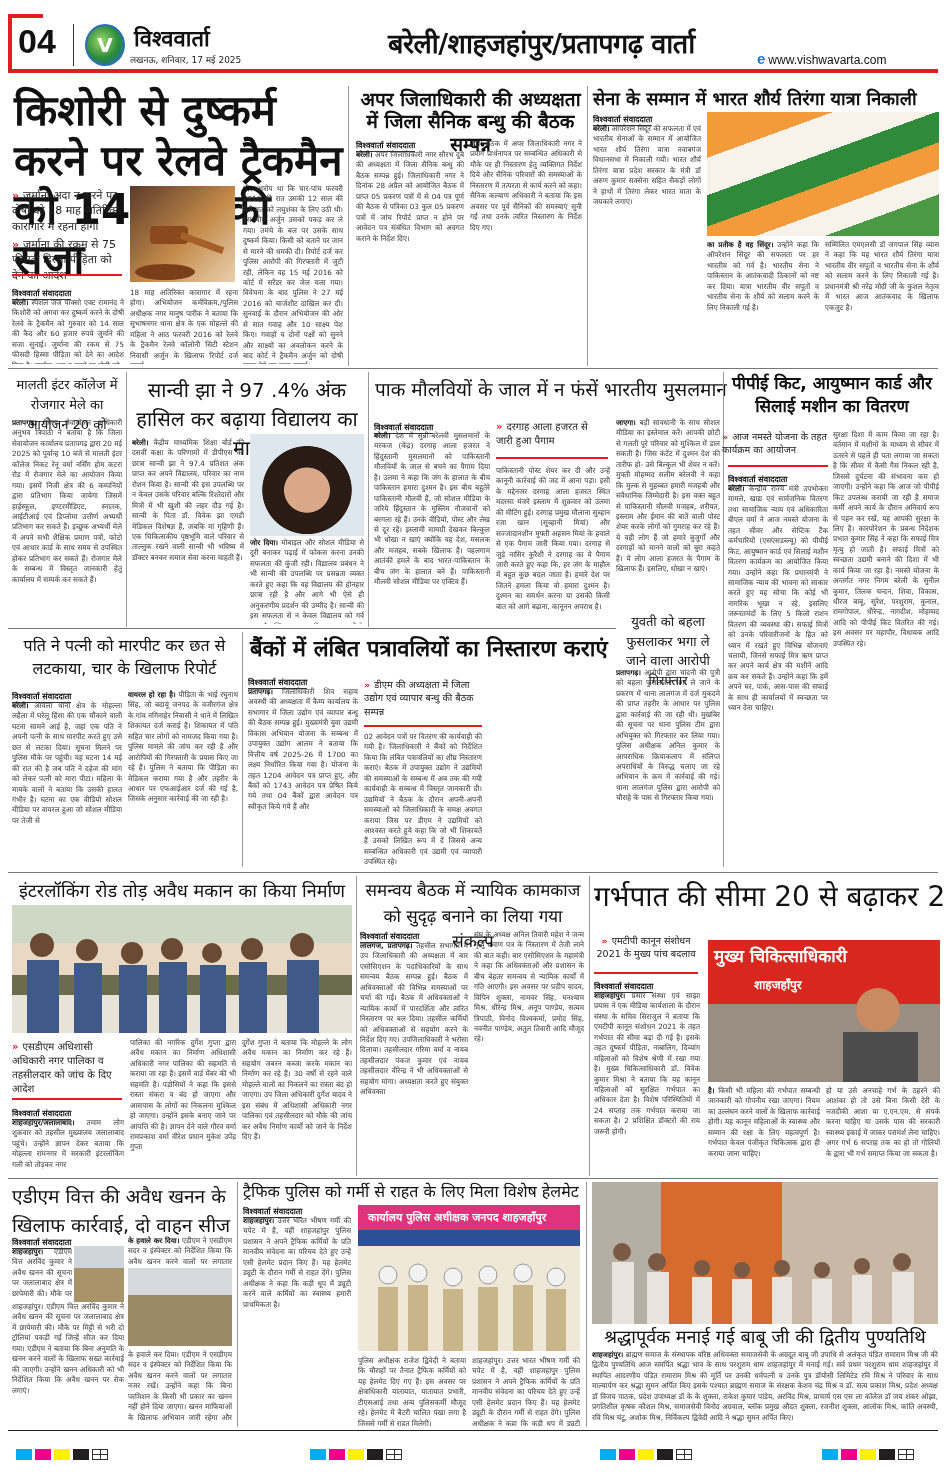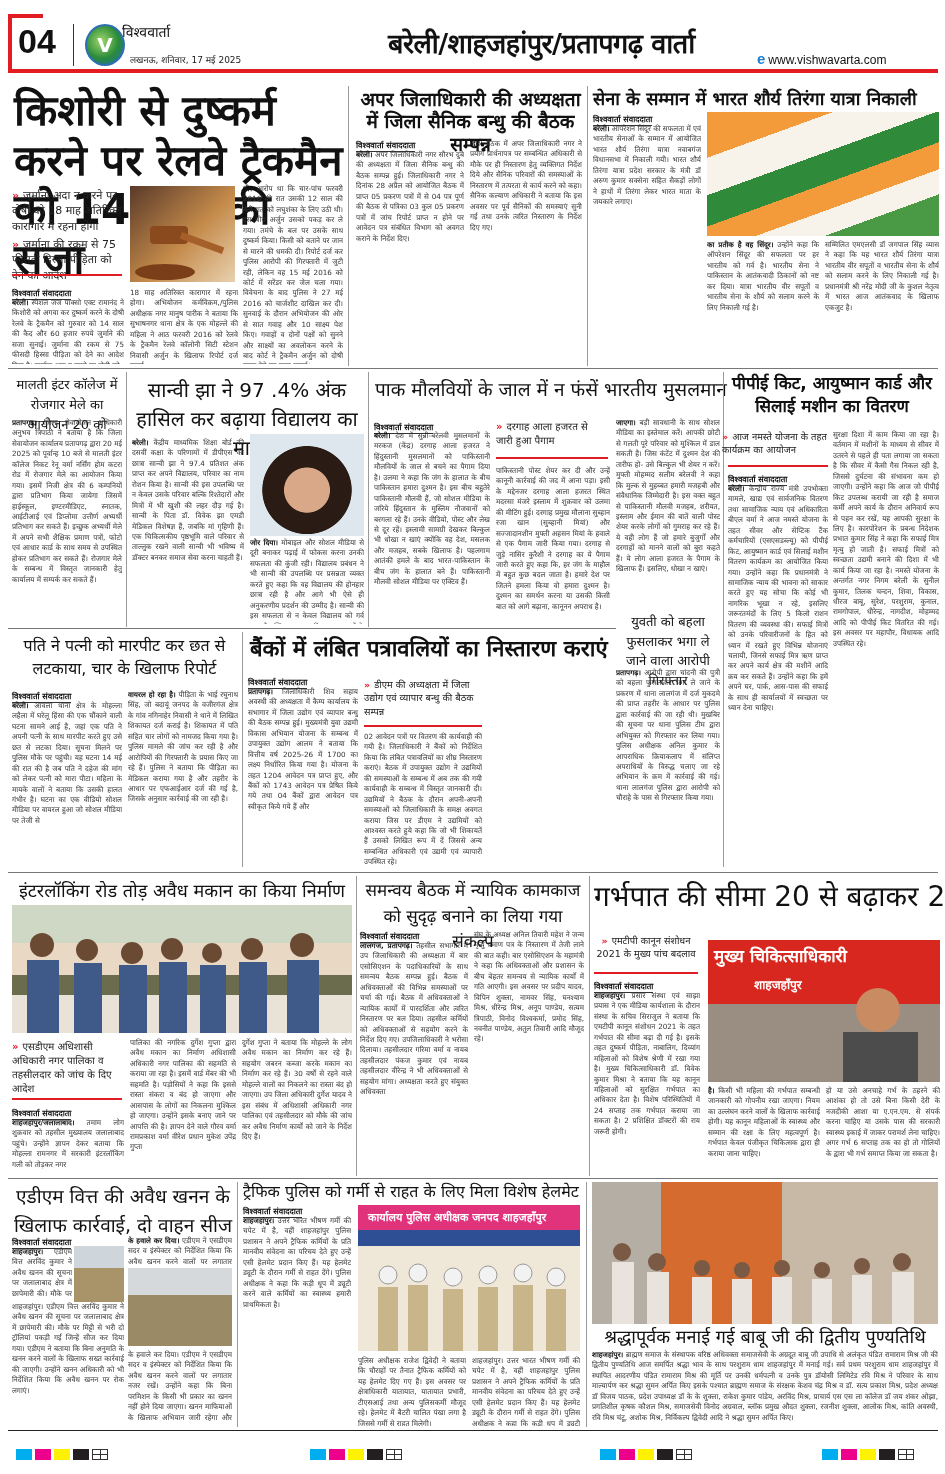--- a/index.html
+++ b/index.html
@@ -5,21 +5,21 @@
   *{box-sizing:border-box;margin:0;padding:0}
   html,body{width:945px;height:1474px;background:#fff;overflow:hidden}
   body{font-family:"DejaVu Sans",sans-serif;color:#111;position:relative}
   .abs{position:absolute}
   .hdr-redtop{left:8px;top:14px;width:35px;height:4px;background:#e31b23}
   .hdr-redbot{left:8px;top:69px;width:930px;height:4px;background:#e31b23}
   .hdr-redleft{left:8px;top:14px;width:4px;height:59px;background:#e31b23}
   .pageno{left:18px;top:22px;font-family:"Liberation Sans",sans-serif;font-size:34px;font-weight:bold;color:#111}
   .vline{left:73px;top:24px;width:1px;height:42px;background:#333}
   .logo{left:85px;top:24px;width:40px;height:42px;border-radius:50%;background:radial-gradient(circle at 40% 40%,#9fd86a,#2a8a3a 55%,#1e6fb8);border:2px solid #2c6fb5;display:flex;align-items:center;justify-content:center;color:#fff;font-weight:bold;font-size:20px}
-  .brand{left:122px;top:22px;font-size:14px;font-weight:normal}
+  .brand{left:134px;top:22px;font-size:22px;font-weight:bold}
   .dateline{left:130px;top:53px;font-size:9px;color:#222}
   .section{left:388px;top:24px;font-size:27px;font-weight:bold;letter-spacing:-0.5px}
   .web{left:757px;top:50px;font-size:12px;font-family:"Liberation Sans",sans-serif}
   .web .e{color:#1a7fd1;font-weight:bold;font-size:15px;margin-right:3px}
   
   .h{font-weight:bold;line-height:1.18;color:#111}
   .by{font-size:8px;font-weight:bold;border-bottom:1px solid #333;padding-bottom:1px;display:inline-block}
   .body{font-size:7.2px;line-height:1.45;color:#333;text-align:justify;overflow:hidden}
   .body b{color:#111}
   .hl{font-size:11px;line-height:1.4;color:#222;overflow:hidden}
@@ -182,21 +182,21 @@
   <svg width="232" height="142" style="position:absolute;left:0;top:0">
       <circle cx="170" cy="70" r="22" fill="#c98b62"></circle>
       <rect x="135" y="92" width="75" height="50" fill="#4c4c4c"></rect>
     </svg>
 </div>
 <div class="abs body" style="left:708px;top:1086px;width:112px;height:90px;"><b>है।</b> किसी भी महिला की गर्भपात सम्बन्धी जानकारी को गोपनीय रखा जाएगा। नियम का उल्लंघन करने वालों के खिलाफ कार्रवाई होगी। यह कानून महिलाओं के स्वास्थ्य और सम्मान की रक्षा के लिए महत्वपूर्ण है। गर्भपात केवल पंजीकृत चिकित्सक द्वारा ही कराया जाना चाहिए।</div>
 <div class="abs body" style="left:826px;top:1086px;width:114px;height:90px;">हो या उसे अनचाहे गर्भ के ठहरने की आशंका हो तो उसे बिना किसी देरी के नजदीकी आशा या ए.एन.एम. से संपर्क करना चाहिए या उसके पास की सरकारी स्वास्थ्य इकाई में जाकर परामर्श लेना चाहिए। अगर गर्भ 6 सप्ताह तक का हो तो गोलियों के द्वारा भी गर्भ समाप्त किया जा सकता है।</div>
 
 <div class="abs hsep" style="left:8px;top:1178px;width:930px;"></div>
 
-<div class="abs h" style="left:12px;top:1182px;width:222px;font-size:19px;font-weight:normal;text-align:center;line-height:1.5;">एडीएम वित्त की अवैध खनन के खिलाफ कार्रवाई, दो वाहन सीज</div>
+<div class="abs h" style="left:12px;top:1182px;width:222px;font-size:19px;font-weight:normal;text-align:left;line-height:1.5;">एडीएम वित्त की अवैध खनन के खिलाफ कार्रवाई, दो वाहन सीज</div>
 <div class="abs by" style="left:12px;top:1236px;">विश्ववार्ता संवाददाता</div>
 <div class="abs body" style="left:12px;top:1247px;width:60px;height:50px;"><b>शाहजहांपुर।</b> एडीएम वित्त अरविंद कुमार ने अवैध खनन की सूचना पर जलालाबाद क्षेत्र में छापेमारी की। मौके पर मिट्टी से भरी दो ट्रॉलियां पकड़ी गईं जिन्हें सीज कर दिया गया। एडीएम ने बताया कि बिना अनुमति के खनन करने वालों के खिलाफ सख्त कार्रवाई की जाएगी। उन्होंने खनन अधिकारी को भी निर्देशित किया कि अवैध खनन पर रोक लगाएं।</div>
 <div class="abs img" style="left:74px;top:1246px;width:50px;height:56px;background:linear-gradient(180deg,#cfd6db 0 40%,#a89468 40%);"></div>
 <div class="abs body" style="left:12px;top:1302px;width:112px;height:120px;"><span>शाहजहांपुर। एडीएम वित्त अरविंद कुमार ने अवैध खनन की सूचना पर जलालाबाद क्षेत्र में छापेमारी की। मौके पर मिट्टी से भरी दो ट्रॉलियां पकड़ी गईं जिन्हें सीज कर दिया गया। एडीएम ने बताया कि बिना अनुमति के खनन करने वालों के खिलाफ सख्त कार्रवाई की जाएगी। उन्होंने खनन अधिकारी को भी निर्देशित किया कि अवैध खनन पर रोक लगाएं।</span></div>
 <div class="abs body" style="left:128px;top:1236px;width:104px;height:30px;"><b>के हवाले कर दिया।</b> एडीएम ने एसडीएम सदर व इंस्पेक्टर को निर्देशित किया कि अवैध खनन करने वालों पर लगातार नजर रखें। उन्होंने कहा कि बिना परमिशन के किसी भी प्रकार का खनन नहीं होने दिया जाएगा। खनन माफियाओं के खिलाफ अभियान जारी रहेगा और दोषियों पर मुकदमा दर्ज किया जाएगा।</div>
 <div class="abs img" style="left:128px;top:1268px;width:104px;height:78px;background:linear-gradient(180deg,#d5d9dc 0 35%,#9b8a66 35%);"></div>
 <div class="abs body" style="left:128px;top:1350px;width:104px;height:72px;"><span>के हवाले कर दिया। एडीएम ने एसडीएम सदर व इंस्पेक्टर को निर्देशित किया कि अवैध खनन करने वालों पर लगातार नजर रखें। उन्होंने कहा कि बिना परमिशन के किसी भी प्रकार का खनन नहीं होने दिया जाएगा। खनन माफियाओं के खिलाफ अभियान जारी रहेगा और दोषियों पर मुकदमा दर्ज किया जाएगा।</span></div>
 
 <div class="abs sep" style="left:237px;top:1182px;height:245px;"></div>
 

